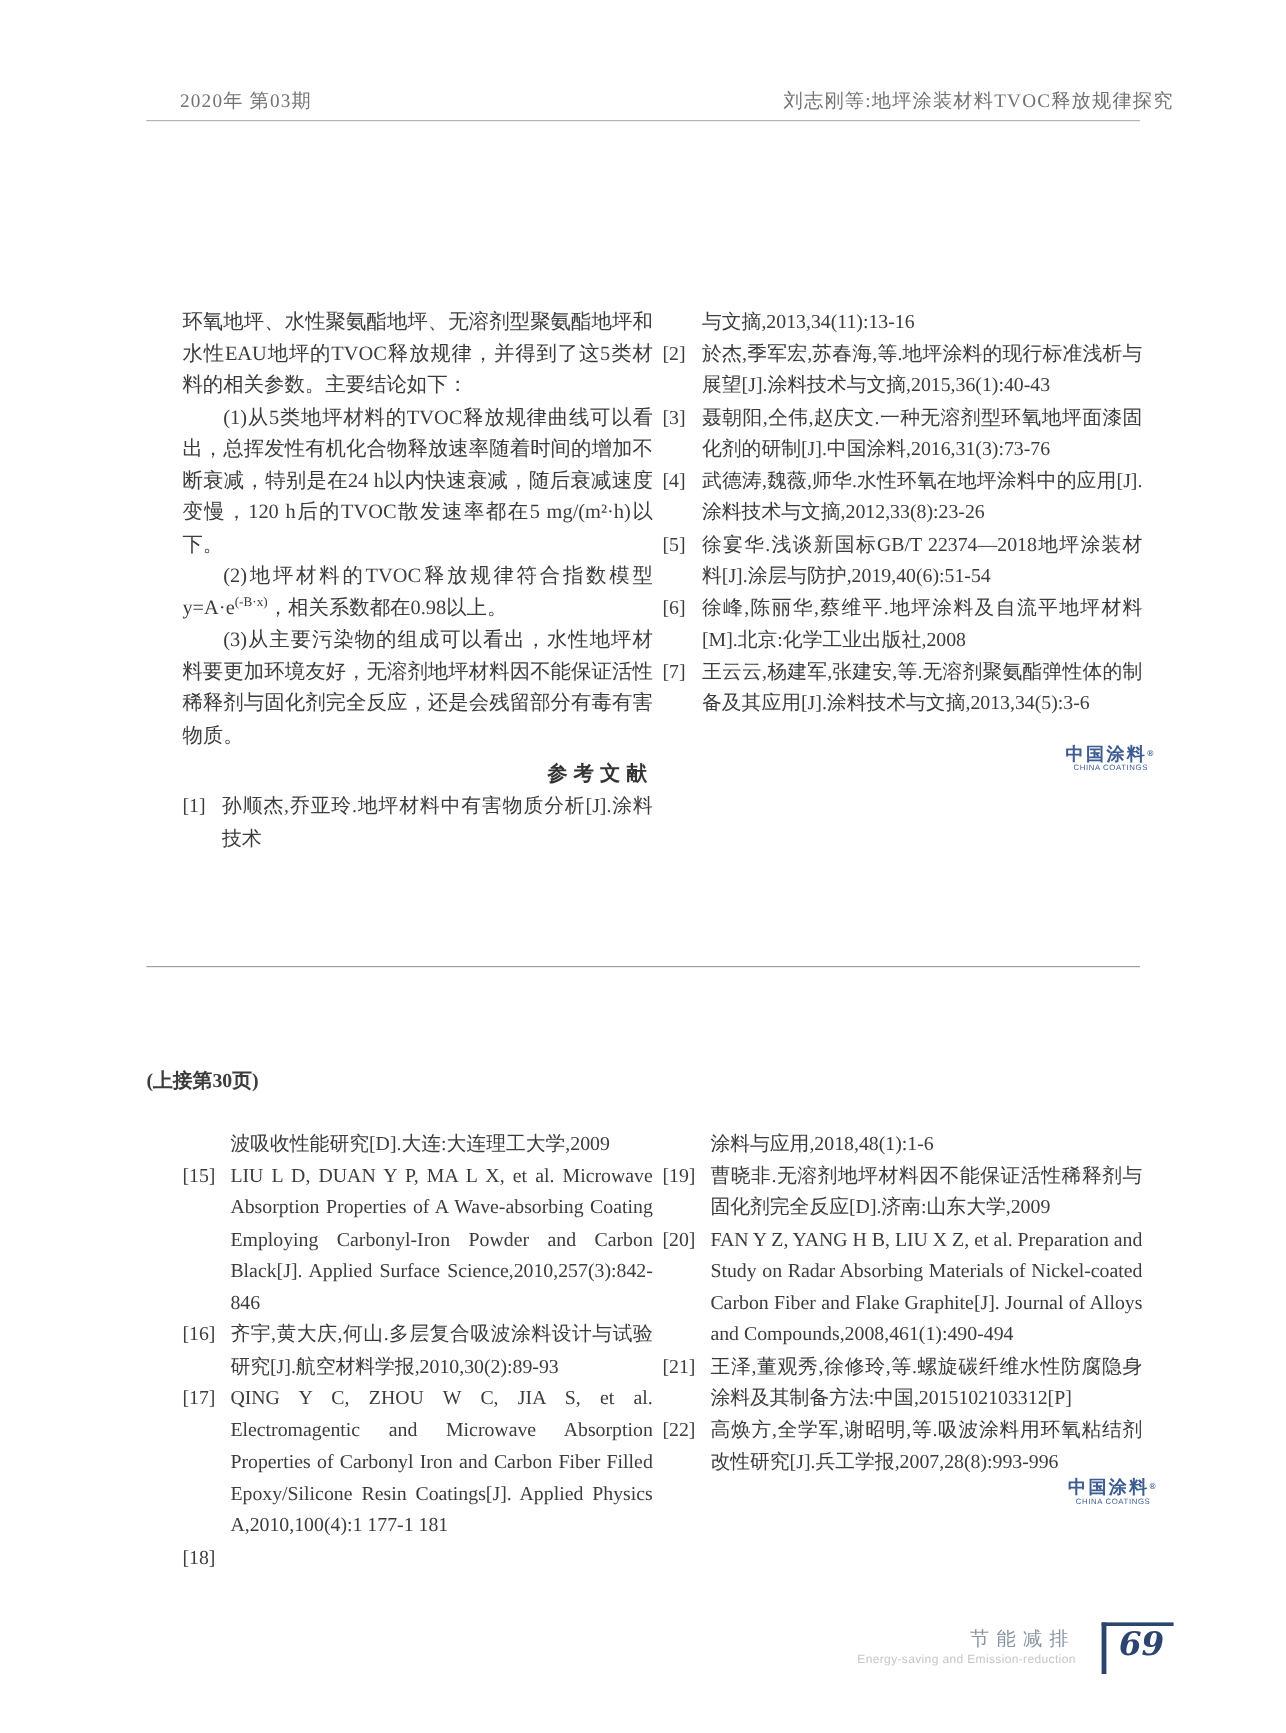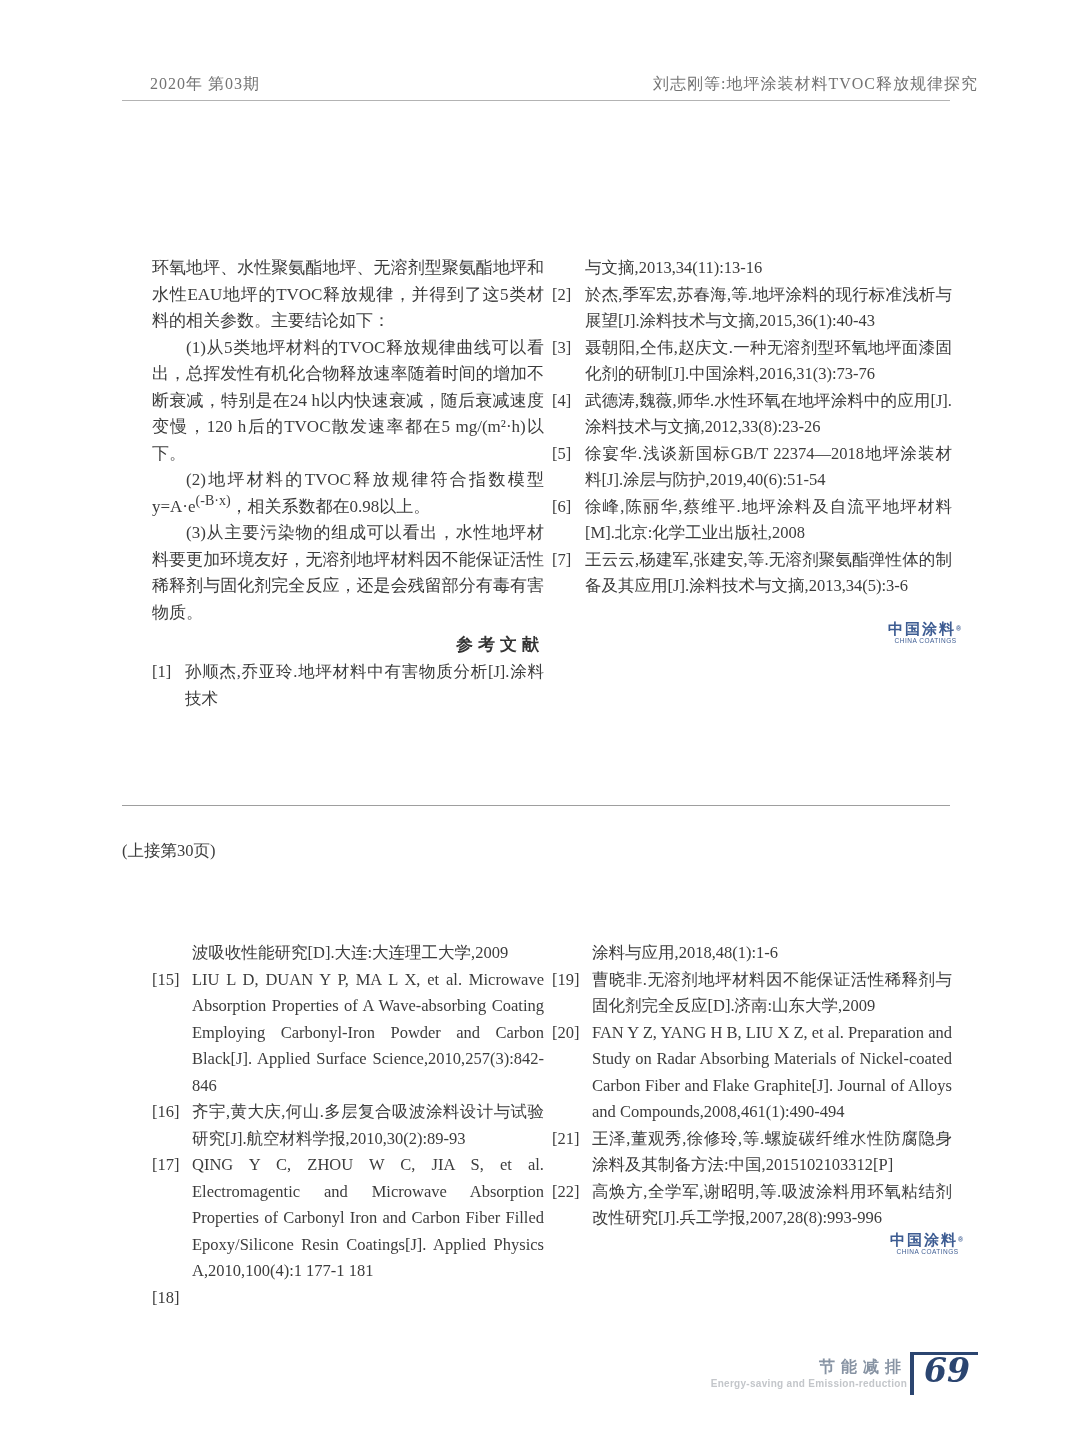--- a/index.html
+++ b/index.html
@@ -25,62 +25,61 @@
   }
   .btm-cols {
     position:absolute; left:122px; top:940px; width:830px;
     display:flex; justify-content:space-between;
   }
   .col-l { width:392px;margin-left:30px; }
   .col-r { width:400px; }
   
   .para { margin:0; font-size:17px; line-height:26.5px; text-align:justify; }
   .indent { text-indent:2em; }
-  sup.exp { font-size:14px; vertical-align:super; line-height:0; }
+  sup.exp { font-size:11px; vertical-align:super; line-height:0; }
   
   .ref-heading {
     text-align:right; font-weight:bold; font-size:17px; letter-spacing:5px;
     margin:7px 0 3px 0; color:#333333;
   }
   .ref { display:flex; font-size:16.5px; line-height:26.5px; }
   .ref-label { flex:0 0 33px; }
   .btm-cols .ref-label { flex:0 0 40px; }
   .ref-text { flex:1; text-align:justify; }
   
   .divider {
     position:absolute; left:122px; top:805px; width:828px;
     border-top:1px solid #9e9e9e; height:0;
   }
-  .cont-note { position:absolute; left:122px; top:840px; font-size:16.5px; }
+  .cont-note { position:absolute; left:122px; top:890px; font-size:16.5px;font-weight:bold; }
   
   .logo {
     position:absolute; text-align:center; color:#3d5c92;
     font-family:"Liberation Sans",sans-serif;
   }
   .logo1 { left:888px; top:620px; }
   .logo2 { left:890px; top:1231px; }
   .logo-cn { font-size:15px; font-weight:bold; letter-spacing:2px; line-height:17px; white-space:nowrap; }
   .logo-reg { font-size:7px; vertical-align:top; }
   .logo-en { font-size:6.5px; letter-spacing:0.5px; line-height:8px; white-space:nowrap; }
   
   .footer { position:absolute; top:1352px; right:94px; display:flex; align-items:flex-start; }
   .footer-text {
-    text-align:right; margin-right:3px; padding-top:5px;
+    text-align:right; margin-right:22px; padding-top:5px;
     font-family:"Liberation Sans",sans-serif;
-    font-weight:bold;
   }
   .footer-cn { font-size:16px; color:#8793a3; letter-spacing:6px; line-height:20px; }
   .footer-en { font-size:10px; color:#c3c6ca; line-height:14px; letter-spacing:0.3px; }
   .pagenum-box {
     border-top:3px solid #2b4570; border-left:4px solid #2b4570;
     padding:1px 8px 9px 10px;
   }
   .pagenum {
     font-family:"DejaVu Serif",serif; font-style:italic; font-weight:bold;
-    font-size:33px; color:#2b4570; line-height:30px;
+    font-size:27px; color:#2b4570; line-height:30px;
   }
 </style>
 </head>
 <body>
 
 <div class="page">
 
   <div class="header">
     <span>2020年 第03期</span>
     <span>刘志刚等:地坪涂装材料TVOC释放规律探究</span>

